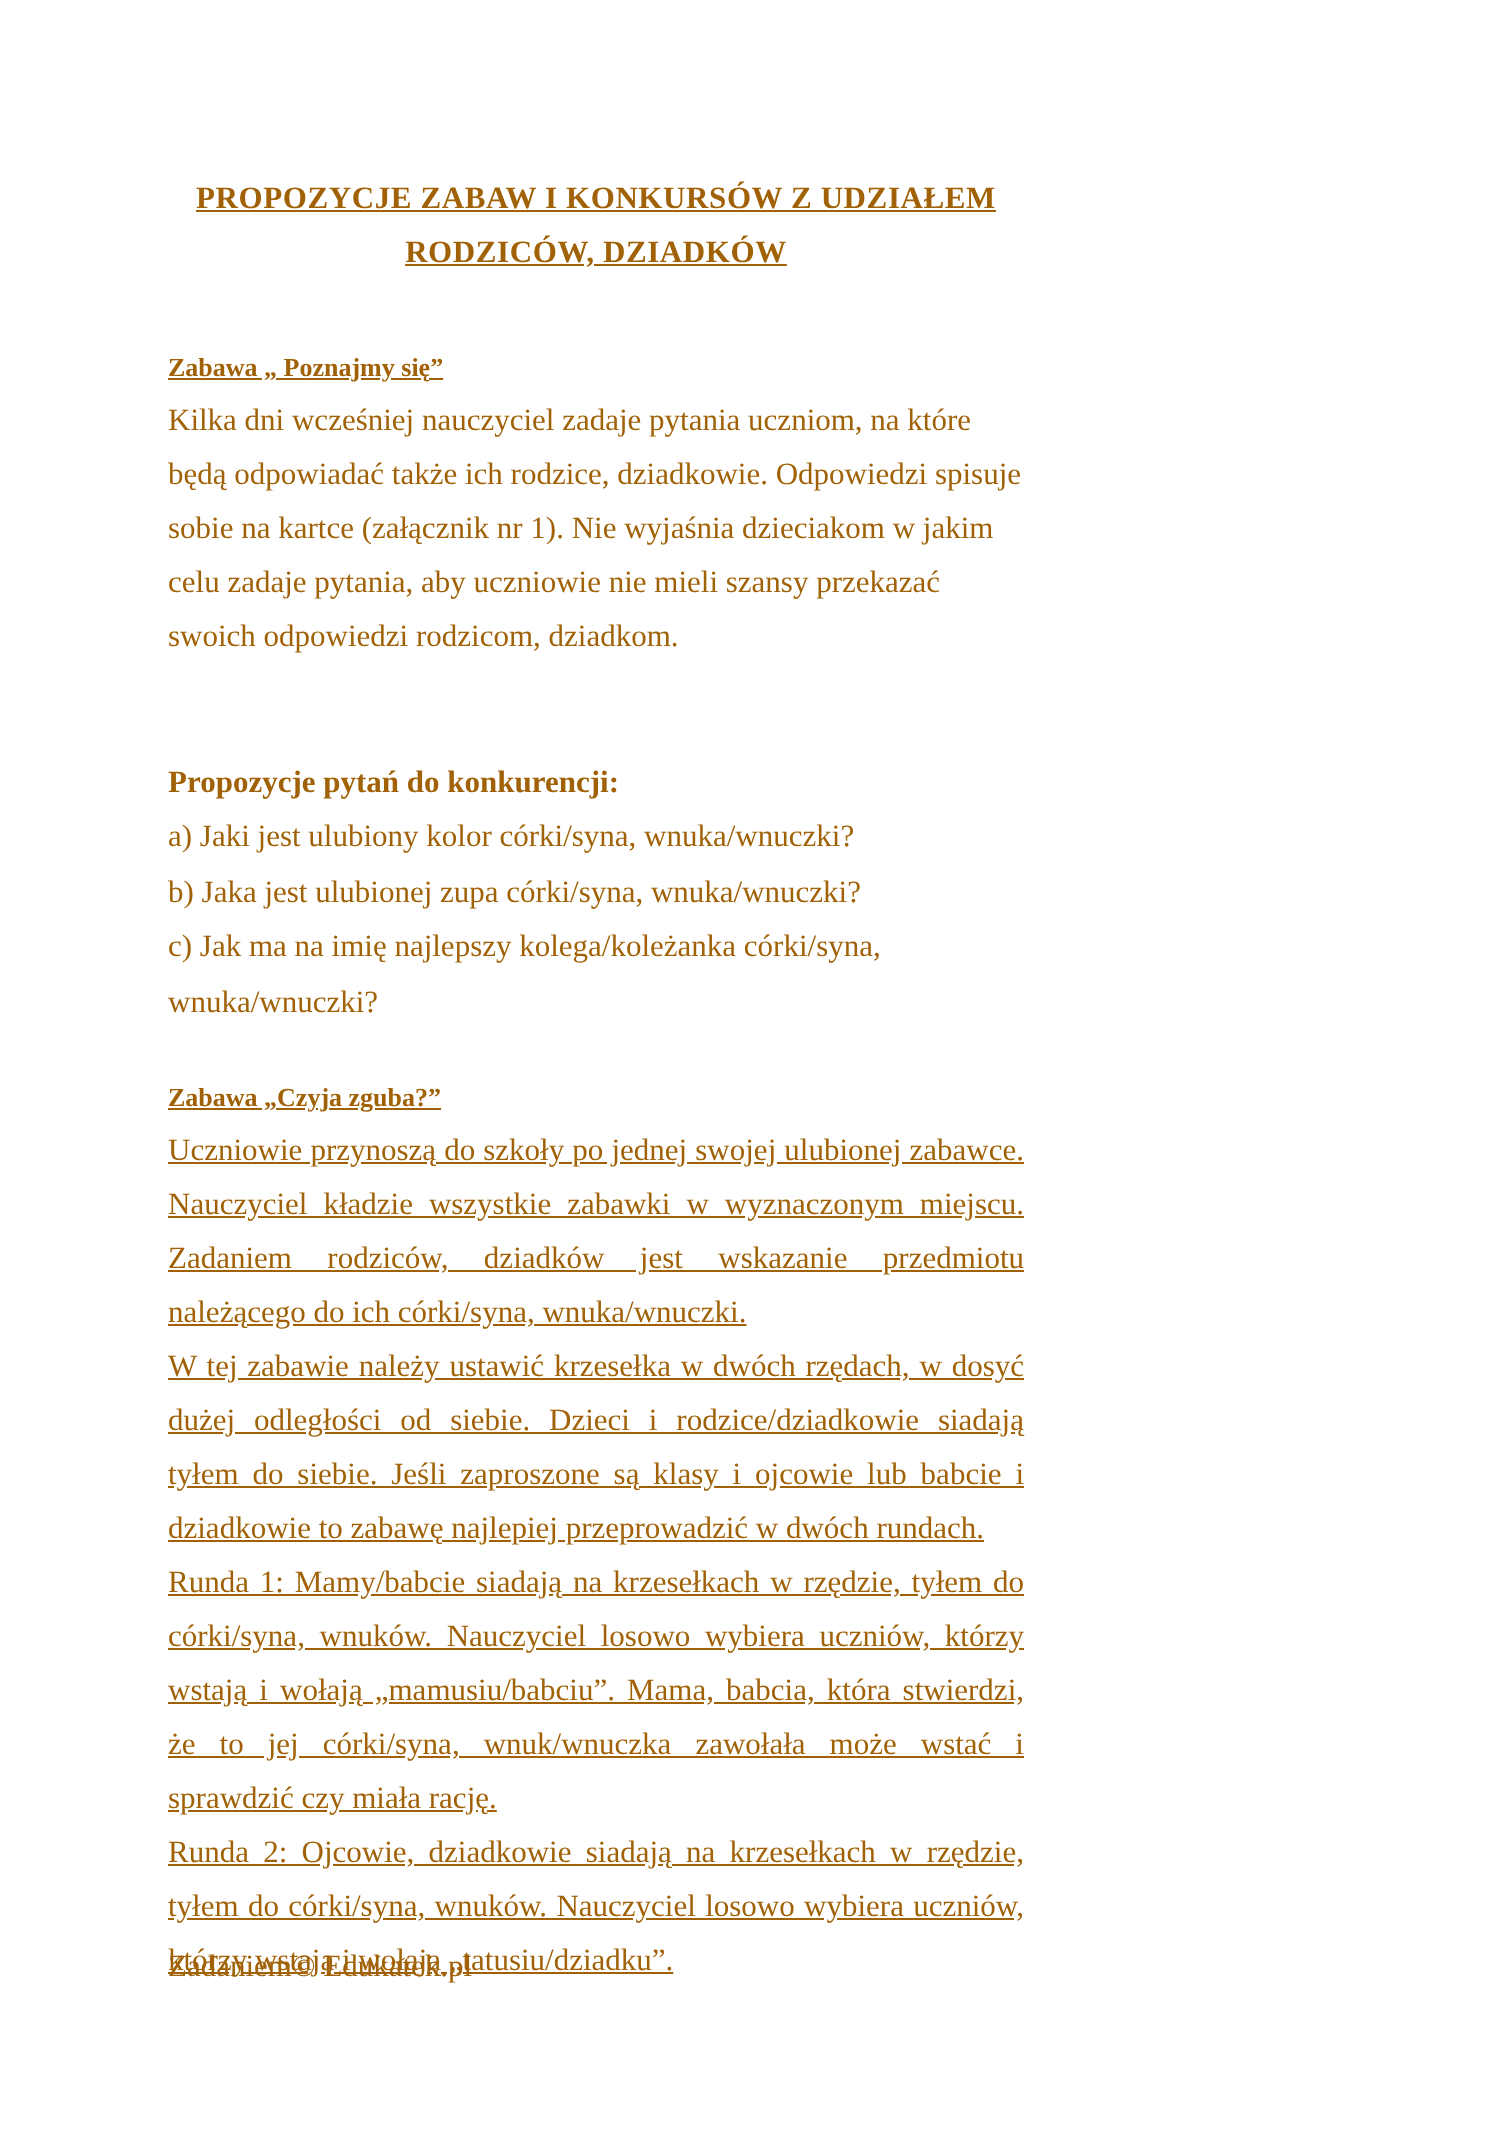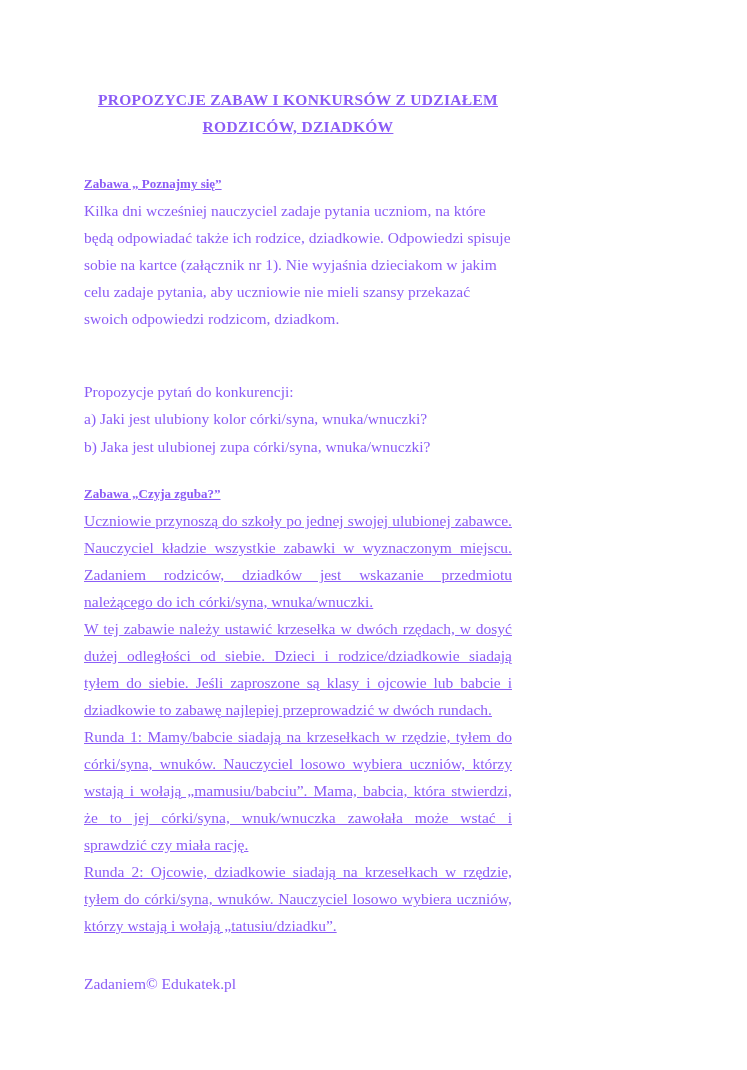--- a/index.html
+++ b/index.html
@@ -9,21 +9,21 @@
   }
   .page {
     position: relative;
     width: 624px;
     height: 1070px;
     background: #ffffff;
     box-sizing: border-box;
     padding: 86px 112px 0 84px;
     font-family: "Liberation Serif", "DejaVu Serif", serif;
     font-size: 15.5px;
-    color: #8b5cf6;
+    color: #a16207;
     overflow: hidden;
   }
   .title {
     font-size: 15.5px;
     font-weight: bold;
     text-decoration: underline;
     text-align: center;
     letter-spacing: 0.3px;
     margin: 0 0 30px 0;
     line-height: 27px;
@@ -38,21 +38,21 @@
   }
   .heading {
     font-size: 13px;
     font-weight: bold;
     text-decoration: underline;
     line-height: 27px;
     margin: 20px 0 0 0;
   }
   .subheading {
     font-size: 15.5px;
-    font-weight: normal;
+    font-weight: bold;
     line-height: 27px;
     margin: 46px 0 0 0;
   }
   .list-item {
     line-height: 27.5px;
     margin: 0;
   }
   .spaced {
   }
   .footer {
@@ -74,20 +74,21 @@
   <h2 class="heading">Zabawa „ Poznajmy się”</h2>
 
   <p class="para">Kilka dni wcześniej nauczyciel zadaje pytania uczniom, na które będą odpowiadać także ich rodzice, dziadkowie. Odpowiedzi spisuje sobie na kartce (załącznik nr 1). Nie wyjaśnia dzieciakom w jakim celu zadaje pytania, aby uczniowie nie mieli szansy przekazać swoich odpowiedzi rodzicom, dziadkom.</p>
 
   <h3 class="subheading">Propozycje pytań do konkurencji:</h3>
 
   <p class="list-item">a) Jaki jest ulubiony kolor córki/syna, wnuka/wnuczki?</p>
 
   <p class="list-item">b) Jaka jest ulubionej zupa córki/syna, wnuka/wnuczki?</p>
 
+  <p class="list-item">c) Jak ma na imię najlepszy kolega/koleżanka córki/syna, wnuka/wnuczki?</p>
 
   <h2 class="heading">Zabawa „Czyja zguba?”</h2>
 
   <p class="para justify">Uczniowie przynoszą do szkoły po jednej swojej ulubionej zabawce. Nauczyciel kładzie wszystkie zabawki w wyznaczonym miejscu. Zadaniem rodziców, dziadków jest wskazanie przedmiotu należącego do ich córki/syna, wnuka/wnuczki.</p>
 
 
   <p class="para justify">W tej zabawie należy ustawić krzesełka w dwóch rzędach, w dosyć dużej odległości od siebie. Dzieci i rodzice/dziadkowie siadają tyłem do siebie. Jeśli zaproszone są klasy i ojcowie lub babcie i dziadkowie to zabawę najlepiej przeprowadzić w dwóch rundach.</p>
 
   <p class="para justify spaced">Runda 1: Mamy/babcie siadają na krzesełkach w rzędzie, tyłem do córki/syna, wnuków. Nauczyciel losowo wybiera uczniów, którzy wstają i wołają „mamusiu/babciu”. Mama, babcia, która stwierdzi, że to jej córki/syna, wnuk/wnuczka zawołała może wstać i sprawdzić czy miała rację.</p>
 

